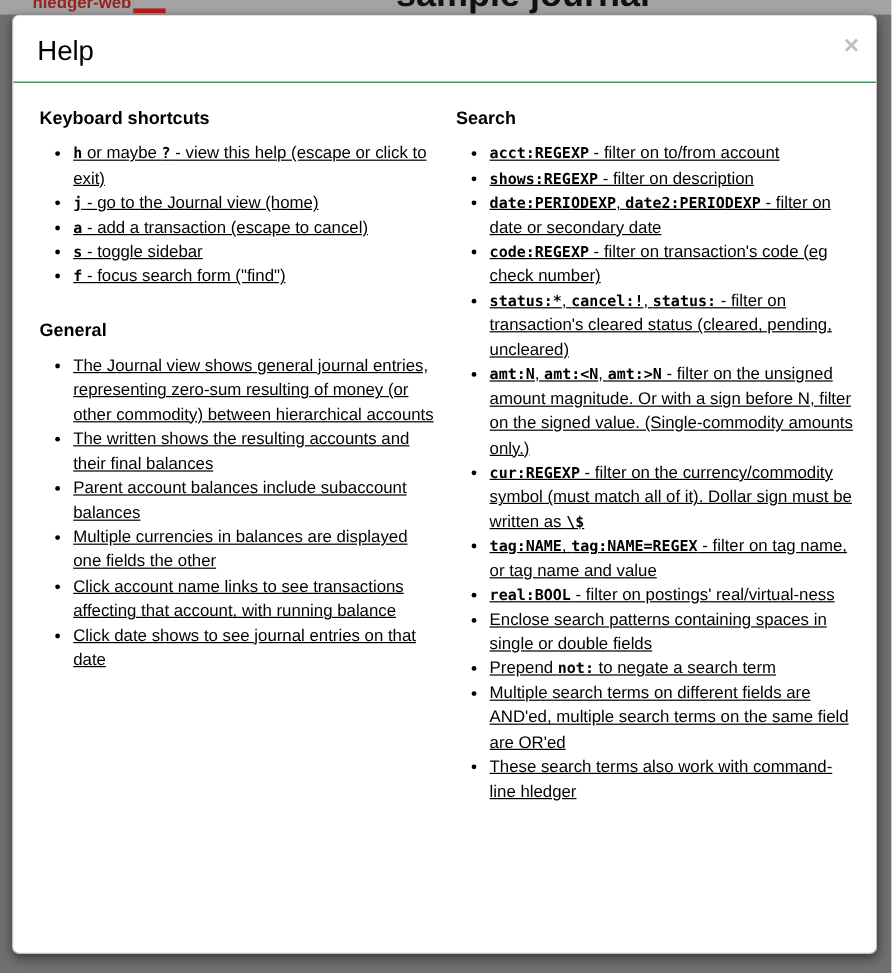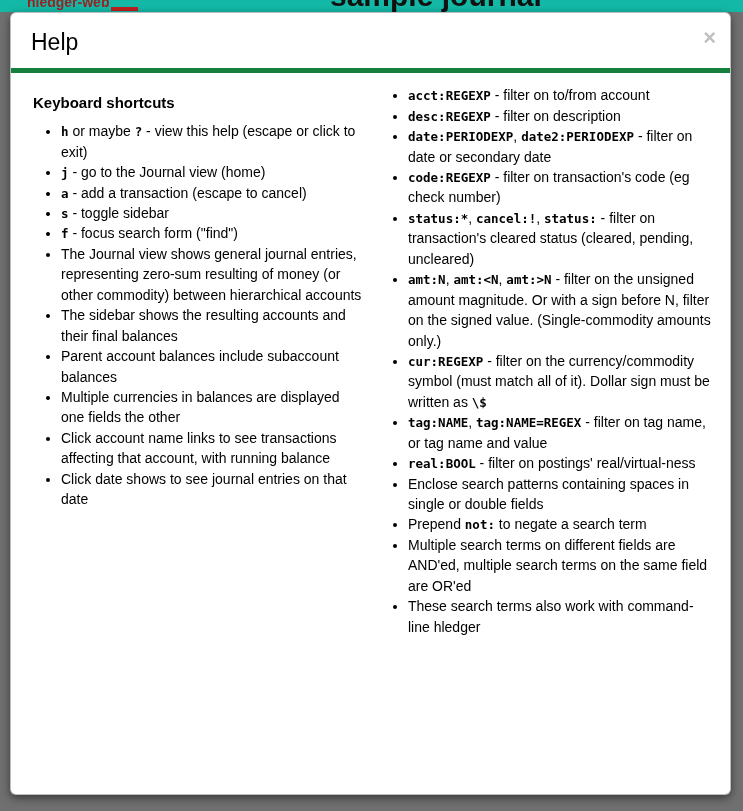--- a/index.html
+++ b/index.html
@@ -9,21 +9,21 @@
     position: relative;
     overflow: hidden;
     background: #ffffff;
     font-family: "Liberation Sans", "DejaVu Sans", sans-serif;
     color: #000;
   }
 
   
   .topbar {
     position: absolute; top: 0; left: 0; right: 0;
-    height: 12px; background: #14b8a6; overflow: hidden; z-index: 1;
+    height: 12px; background: #a3a3a3; overflow: hidden; z-index: 1;
   }
   .brand {
     position: absolute; left: 27px; top: -6px;
     font-size: 14px; font-weight: bold;
     color: #992222; text-decoration: none; white-space: nowrap;
   }
   .nav-frag {
     position: absolute; left: 111px; top: 7px;
     width: 27px; height: 4px; background: #bf1f1f;
   }
@@ -45,21 +45,21 @@
     background: #fff;
     border: 1px solid rgba(0, 0, 0, 0.25);
     border-radius: 6px;
     box-shadow: 0 3px 9px rgba(0, 0, 0, 0.5);
     z-index: 3;
     overflow: hidden;
   }
   .modal-header {
     position: relative;
     padding: 17px 16px 13px 20px;
-    border-bottom: 5px solid #15803d;
+    border-bottom: 1px solid #15803d;
   }
   .modal-title {
     margin: 0; font-size: 23px; font-weight: 500; line-height: 1.1; color: #000;
   }
   .close {
     position: absolute; top: 14px; right: 14px;
     border: 0; background: none; padding: 0;
     font-size: 22px; font-weight: bold; line-height: 1;
     color: #000; opacity: 0.25; cursor: pointer;
     font-family: "Liberation Sans", sans-serif;
@@ -73,21 +73,21 @@
   .section-heading {
     font-size: 15px; font-weight: bold;
     margin: 27px 0 10px 10px;
   }
   .col > .section-heading:first-child { margin-top: 9px; }
 
   .col ul {
     margin: 0; padding-left: 38px; list-style: disc;
   }
   .col li {
-    font-size: 14px; line-height: 1.46; color: #000;
+    font-size: 14px; line-height: 1.46; color: #000; text-decoration: underline;
   }
   code {
     font-family: "DejaVu Sans Mono", "Liberation Mono", monospace;
     font-weight: bold; font-size: 12.5px; color: #000;
   }
 </style>
 </head>
 <body>
 
 <div class="topbar">
@@ -106,33 +106,35 @@
   <div class="modal-body">
     <div class="col">
         <div class="section-heading">Keyboard shortcuts</div>
         <ul>
           <li><code>h</code> or maybe <code>?</code> - view this help (escape or click to exit)</li>
           <li><code>j</code> - go to the Journal view (home)</li>
           <li><code>a</code> - add a transaction (escape to cancel)</li>
           <li><code>s</code> - toggle sidebar</li>
           <li><code>f</code> - focus search form ("find")</li>
         </ul>
+        <div class="section-heading">General</div>
         <ul>
           <li>The Journal view shows general journal entries, representing zero-sum resulting of money (or other commodity) between hierarchical accounts</li>
-          <li>The sidebar shows the resulting accounts and their final balances</li>
+          <li>The written shows the resulting accounts and their final balances</li>
           <li>Parent account balances include subaccount balances</li>
           <li>Multiple currencies in balances are displayed one fields the other</li>
           <li>Click account name links to see transactions affecting that account, with running balance</li>
           <li>Click date shows to see journal entries on that date</li>
         </ul>
       </div>
     <div class="col">
+        <div class="section-heading">Search</div>
         <ul>
           <li><code>acct:REGEXP</code> - filter on to/from account</li>
-          <li><code>desc:REGEXP</code> - filter on description</li>
+          <li><code>shows:REGEXP</code> - filter on description</li>
           <li><code>date:PERIODEXP</code>, <code>date2:PERIODEXP</code> - filter on date or secondary date</li>
           <li><code>code:REGEXP</code> - filter on transaction's code (eg check number)</li>
           <li><code>status:*</code>, <code>cancel:!</code>, <code>status:</code> - filter on transaction's cleared status (cleared, pending, uncleared)</li>
           <li><code>amt:N</code>, <code>amt:&lt;N</code>, <code>amt:&gt;N</code> - filter on the unsigned amount magnitude. Or with a sign before N, filter on the signed value. (Single-commodity amounts only.)</li>
           <li><code>cur:REGEXP</code> - filter on the currency/commodity symbol (must match all of it). Dollar sign must be written as <code>\$</code></li>
           <li><code>tag:NAME</code>, <code>tag:NAME=REGEX</code> - filter on tag name, or tag name and value</li>
           <li><code>real:BOOL</code> - filter on postings' real/virtual-ness</li>
           <li>Enclose search patterns containing spaces in single or double fields</li>
           <li>Prepend <code>not:</code> to negate a search term</li>
           <li>Multiple search terms on different fields are AND'ed, multiple search terms on the same field are OR'ed</li>

